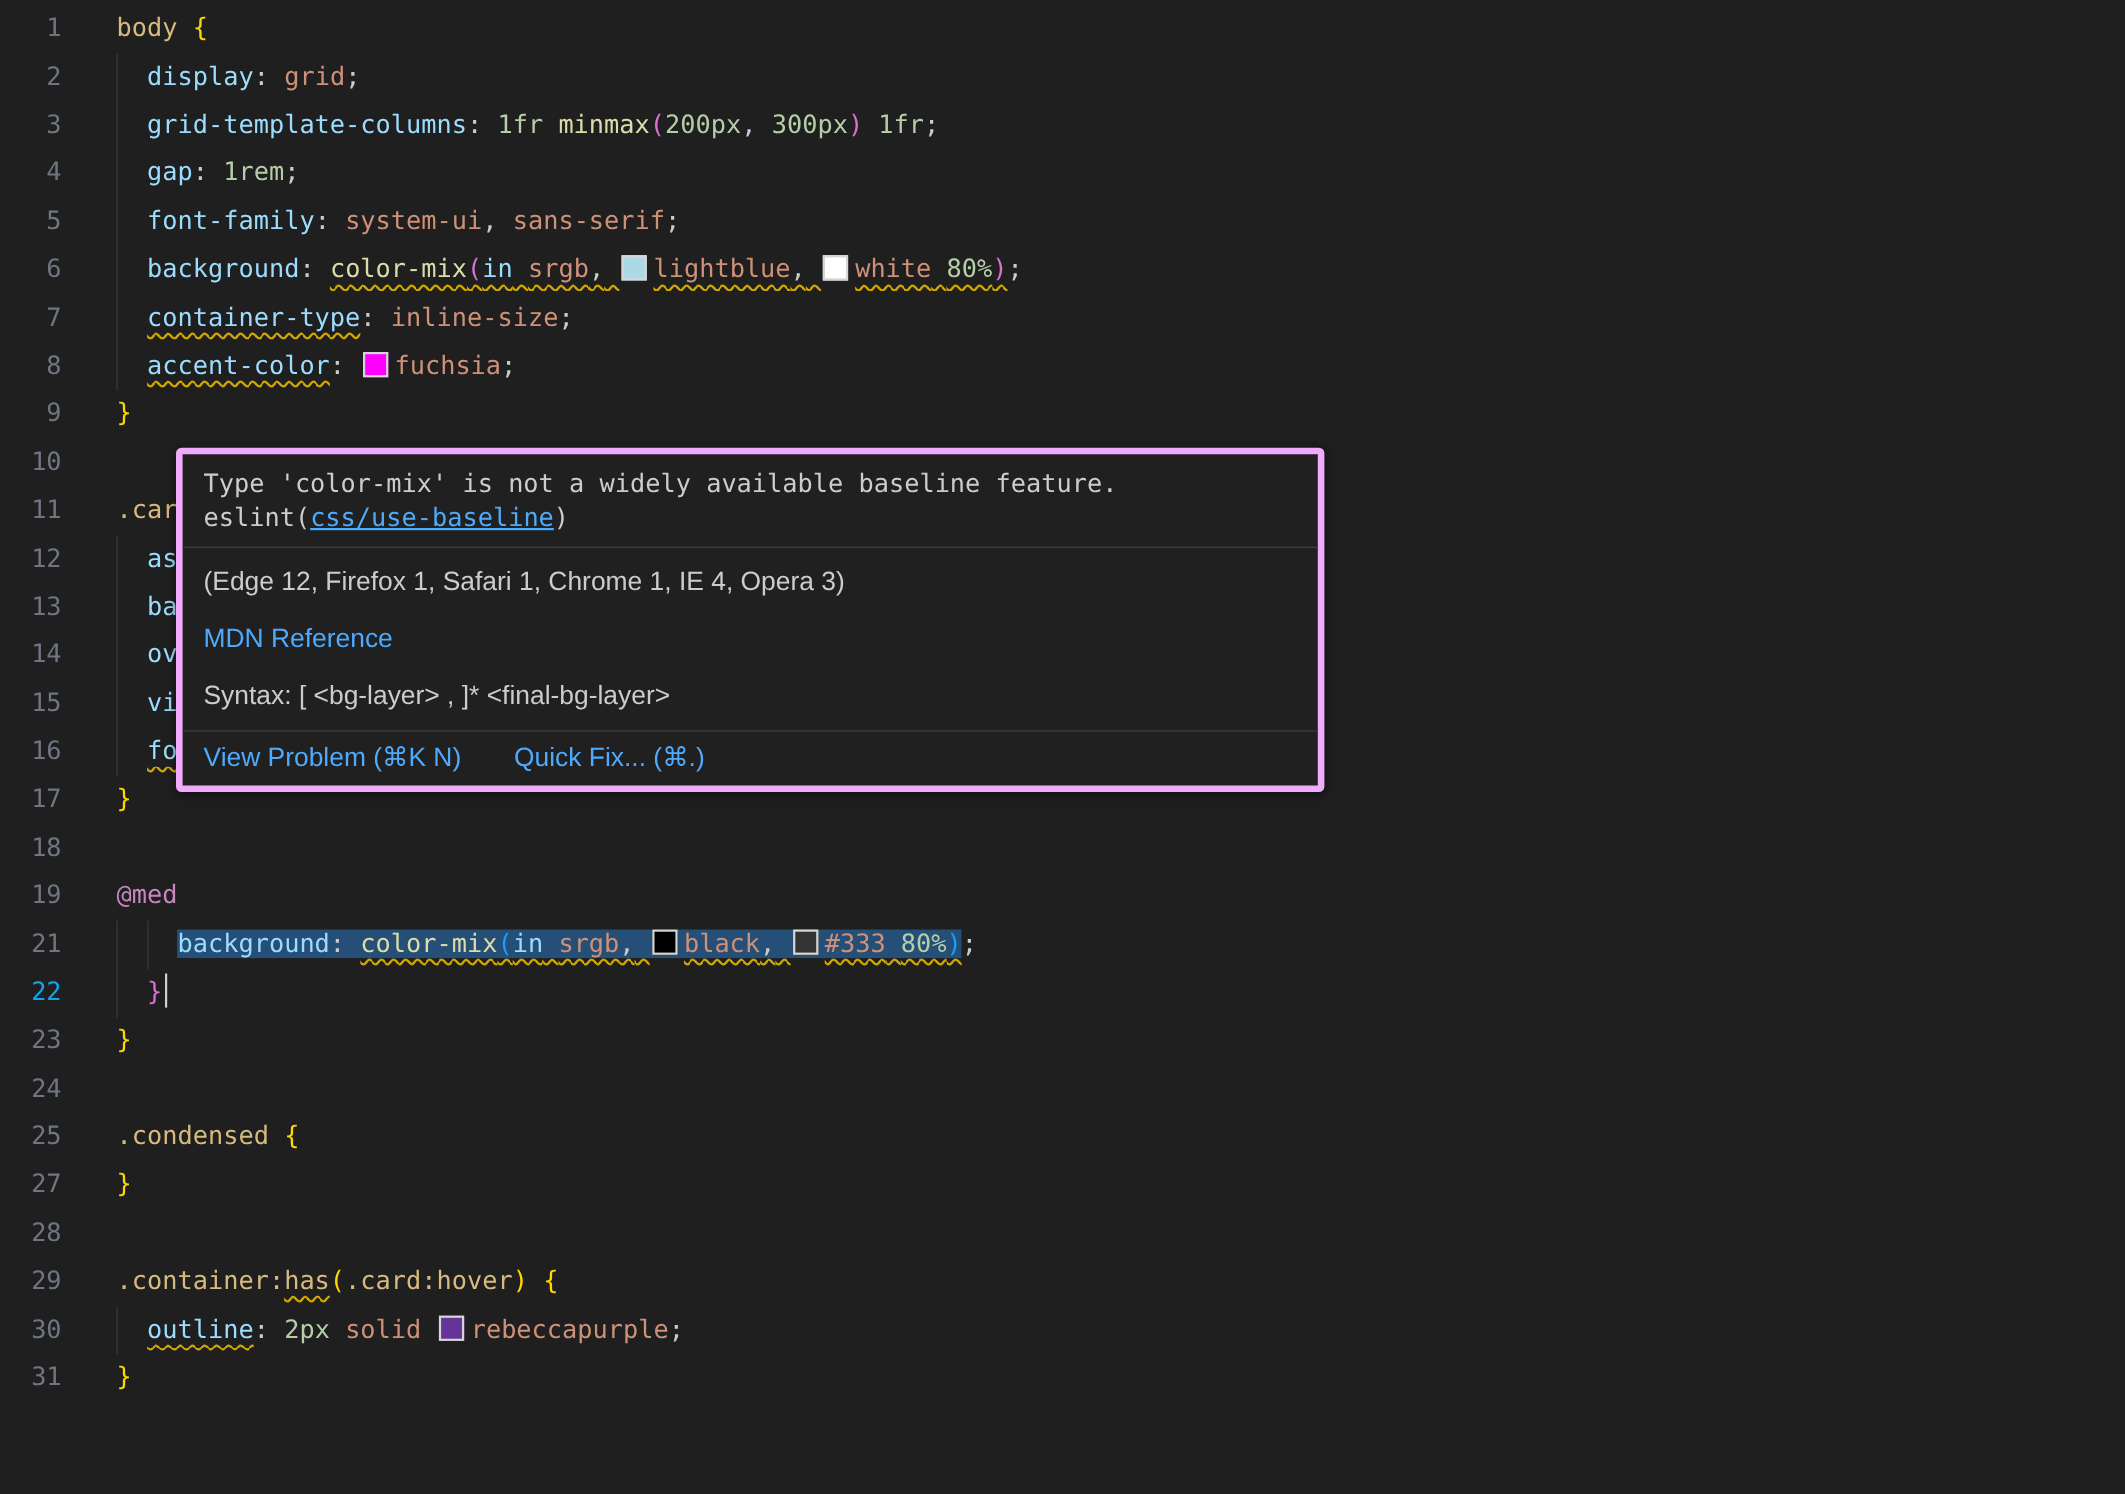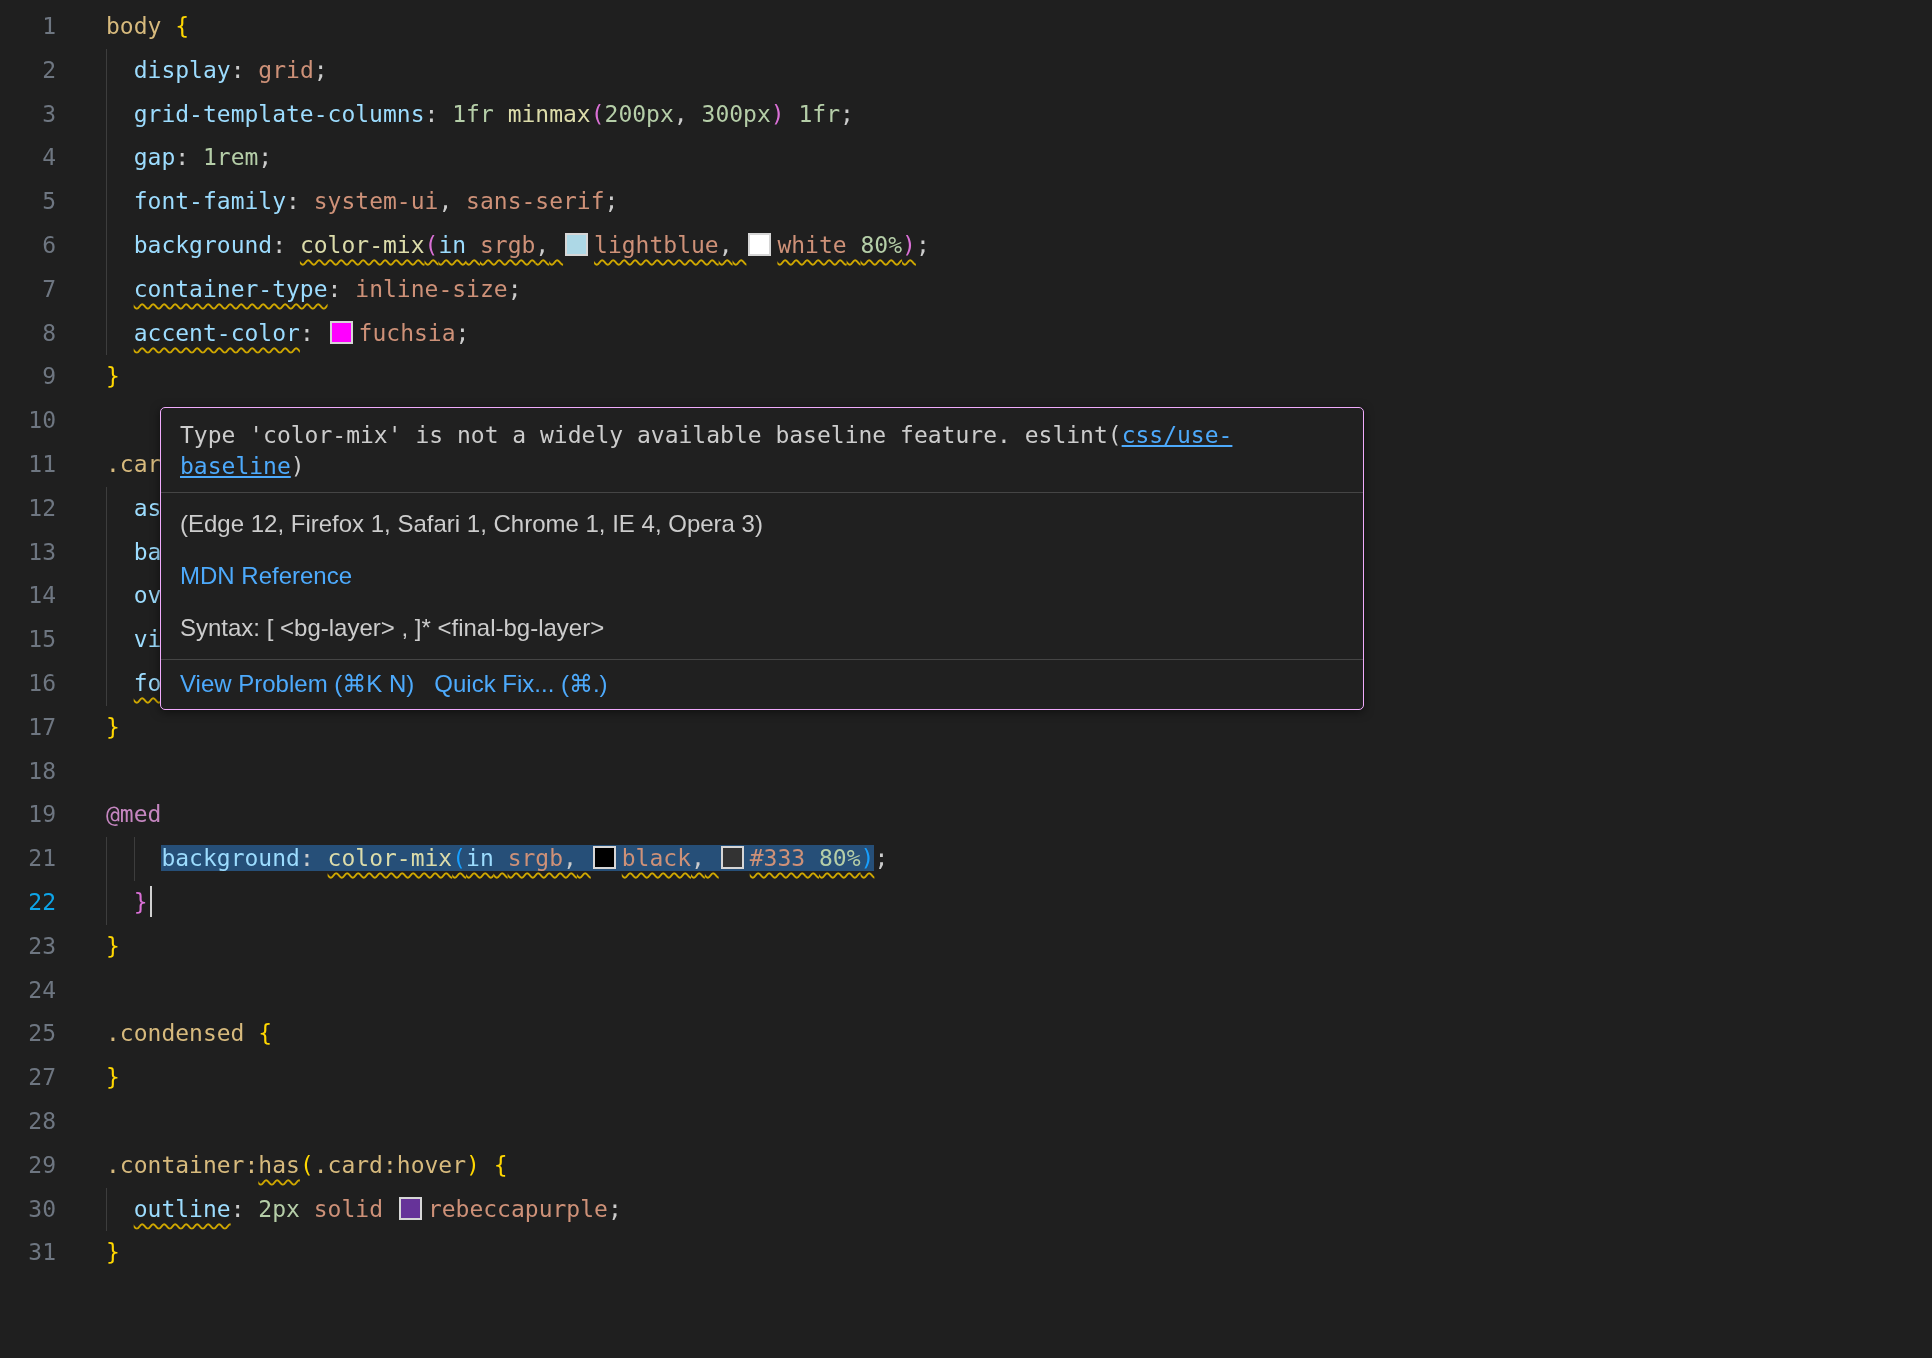--- a/index.html
+++ b/index.html
@@ -38,38 +38,38 @@
     display:inline-block;width:19px;height:19px;
     border:2px solid #d6d6d6;box-sizing:content-box;
     margin:0 6px 0 2px;vertical-align:middle;position:relative;top:-2px;
   }
   .cursor{
     display:inline-block;width:2.5px;height:31px;background:#d0d0d0;
     vertical-align:middle;margin-left:2px;position:relative;top:-2px;
   }
   
   .tooltip{
-    position:absolute;left:160px;top:407px;width:1204px;box-sizing:border-box;
-    background:#202020;border:1px solid #f0abfc;border-radius:5px;
+    position:absolute;left:160px;top:407px;width:1044px;box-sizing:border-box;
+    background:#202020;border:6px solid #f0abfc;border-radius:5px;
     box-shadow:0 2px 10px rgba(0,0,0,0.5);z-index:10;
   }
   .tt-diag{
     padding:12px 19px 10px;
     font-family:"DejaVu Sans Mono",monospace;font-size:23px;line-height:31px;color:#cccccc;
     white-space:pre-wrap;
   }
   .tt-divider{height:1px;background:#454545;}
   .tt-docs{
     padding:16px 19px 2px;
     font-family:"Liberation Sans","DejaVu Sans",sans-serif;font-size:24px;line-height:30px;color:#cccccc;
   }
   .tt-docs p{margin:0 0 22px;}
   .tt-docs p:last-child{margin-bottom:14px;}
   .tt-actions{
-    padding:9px 19px 10px;display:flex;gap:20px;align-items:center;
+    padding:9px 19px 10px;display:flex;gap:48px;align-items:center;
     font-family:"Liberation Sans","DejaVu Sans",sans-serif;font-size:24px;line-height:30px;
   }
   .tt-link{color:#4daafc;cursor:pointer;text-decoration:none;}
   .tt-link.ul{text-decoration:underline;}
 </style>
 </head>
 <body>
 
 <div class="editor">
   <div id="lines">

